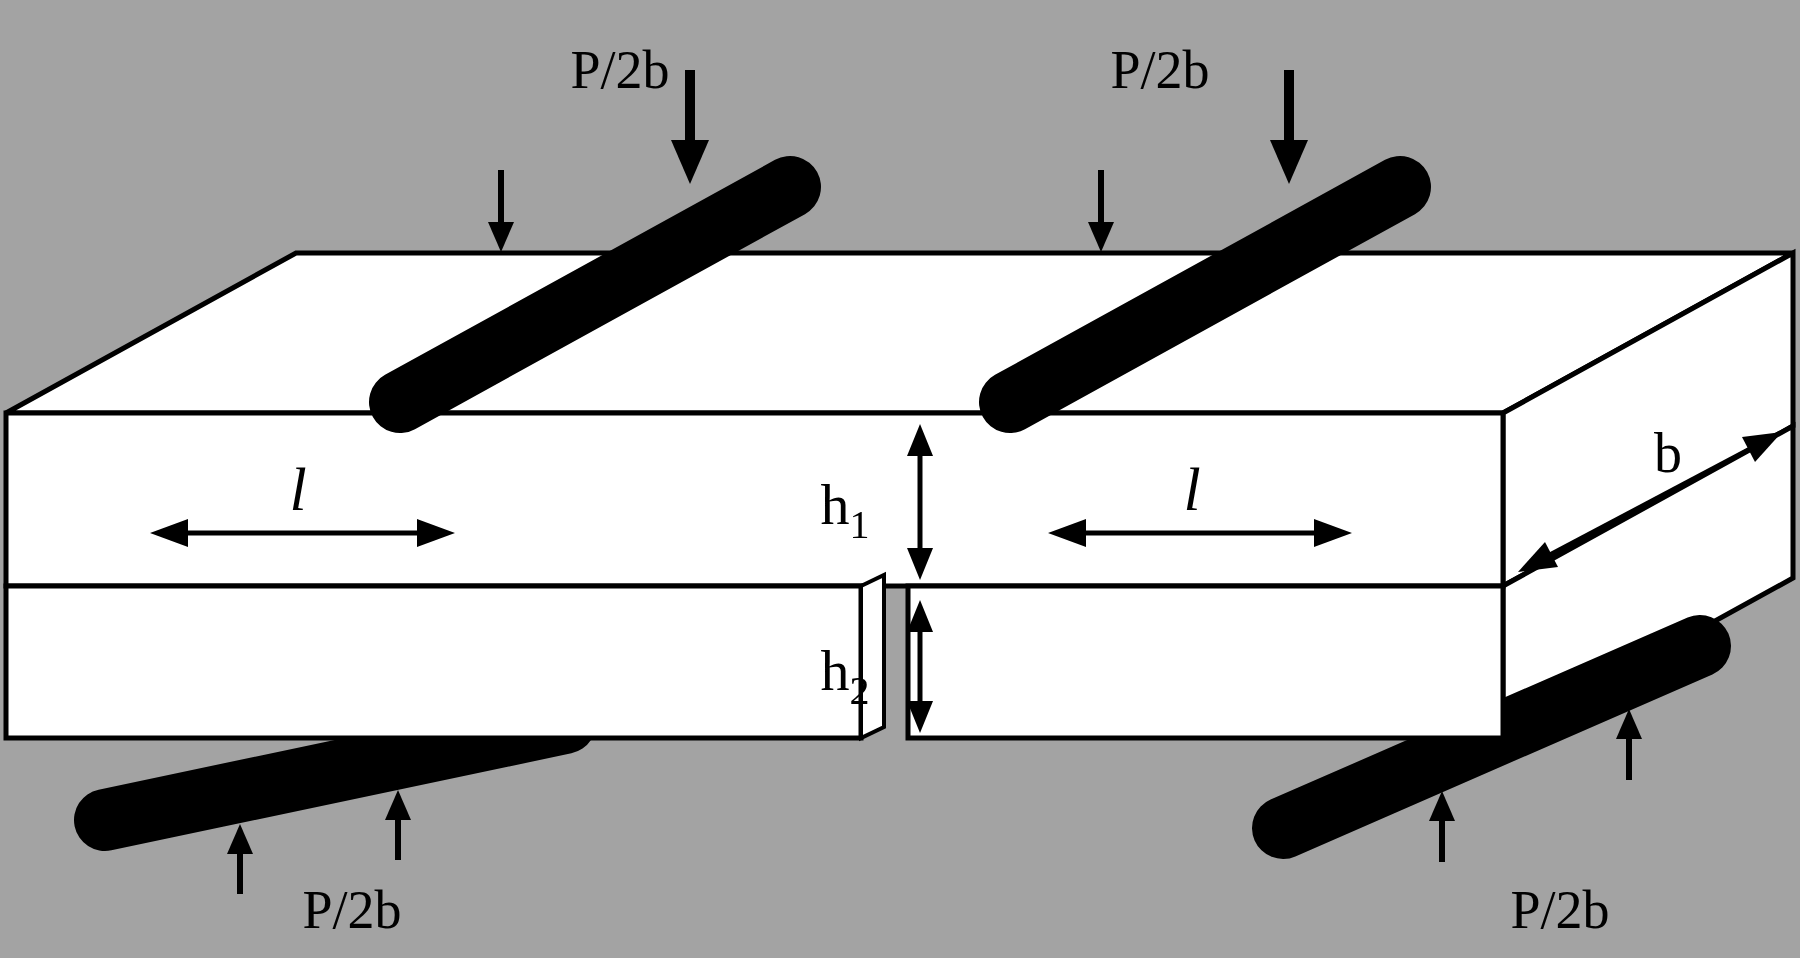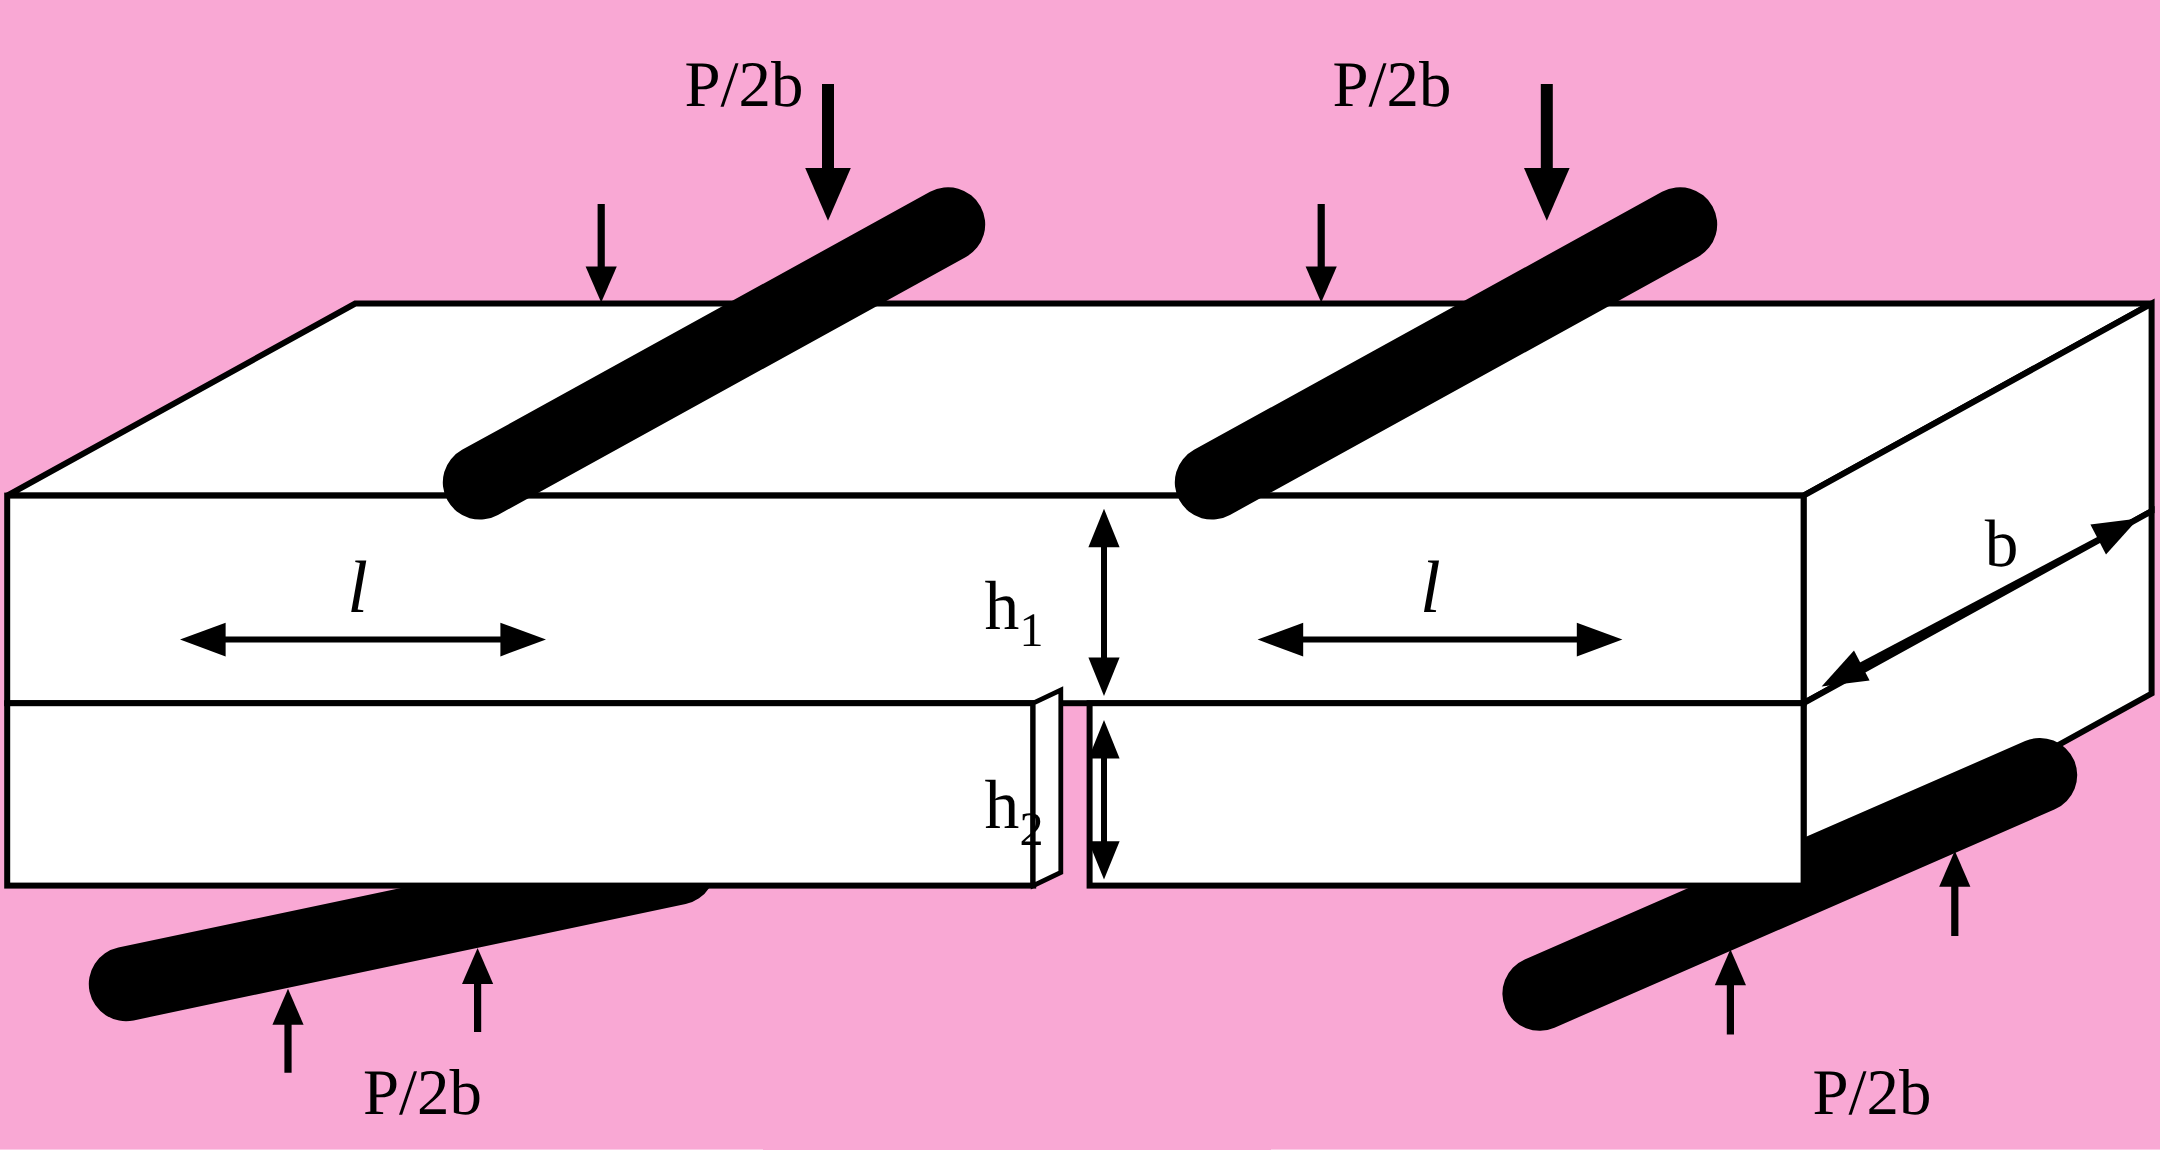--- a/index.html
+++ b/index.html
@@ -6,21 +6,21 @@
     margin: 0;
     padding: 0;
     background: #ffffff;
     width: 1800px;
     height: 958px;
     overflow: hidden;
   }
   .stage {
     width: 1800px;
     height: 958px;
-    background: #f9a8d4;
+    background: #a3a3a3;
   }
   svg { display: block; }
   .face       { fill: #ffffff; stroke: #000000; stroke-width: 5; stroke-linejoin: miter; }
   .roller     { stroke: #000000; stroke-width: 62; stroke-linecap: round; fill: none; }
   .arrow-head { fill: #000000; stroke: none; }
   .dim-shaft  { stroke: #000000; stroke-width: 5; fill: none; }
   .thick-shaft{ stroke: #000000; stroke-width: 10; fill: none; }
   .thin-shaft { stroke: #000000; stroke-width: 6; fill: none; }
   .lbl {
     font-family: "Liberation Serif", "DejaVu Serif", serif;

